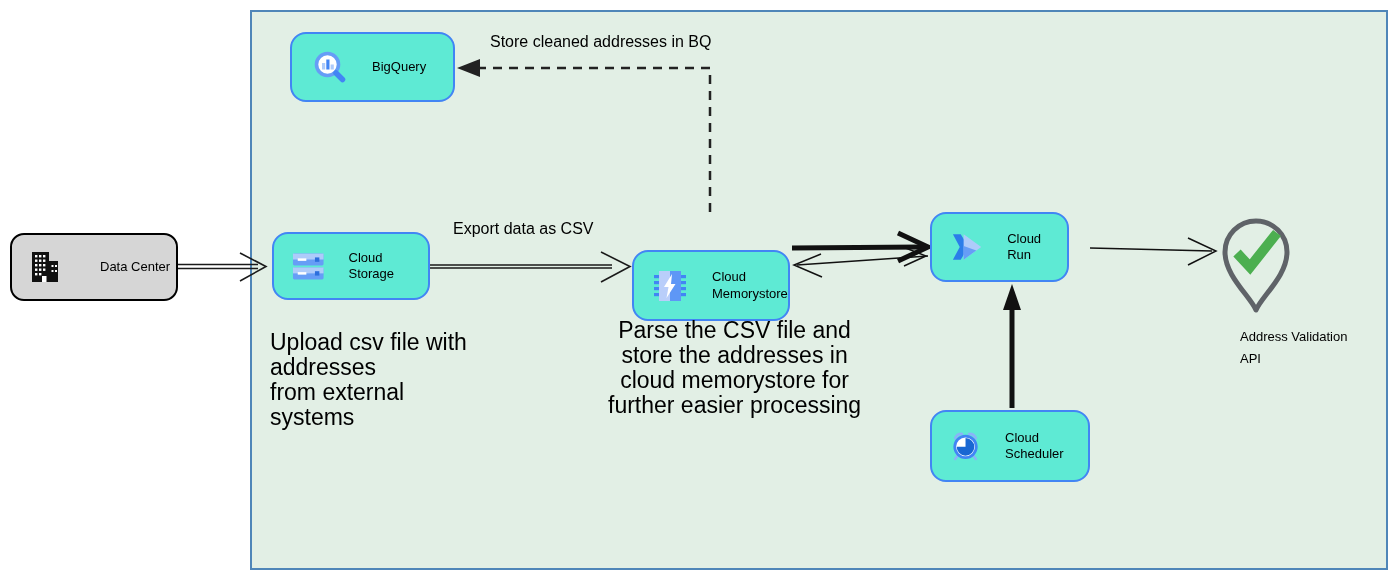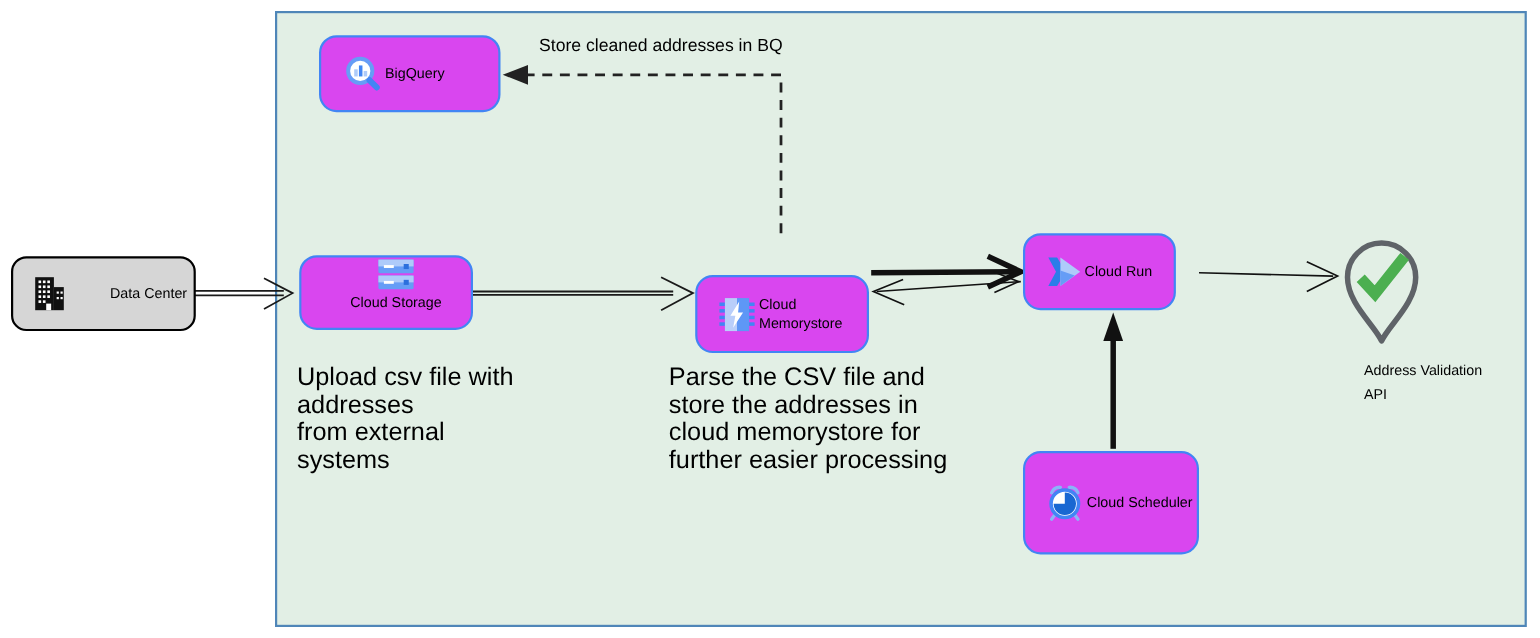--- a/index.html
+++ b/index.html
@@ -6,22 +6,22 @@
   .stage{
     position:relative;width:1400px;height:580px;overflow:hidden;
     font-family:"Liberation Sans","DejaVu Sans",sans-serif;color:#000;
   }
   .boundary{
     position:absolute;left:250px;top:10px;width:1138px;height:560px;
     background:#e2efe5;border:2px solid #4f86b8;box-sizing:border-box;z-index:1;
   }
   svg.arrows{position:absolute;left:0;top:0;z-index:2;}
   .node{
-    position:absolute;display:flex;align-items:center;gap:2px;
-    background:#d946ef;border:2px solid #4285f4;border-radius:16px;
+    position:absolute;display:flex;align-items:center;gap:24px;
+    background:#5eead4;border:2px solid #4285f4;border-radius:16px;
     box-sizing:border-box;padding-left:18px;z-index:3;
   }
   .node .label{font-size:13px;line-height:1.25;white-space:pre-line;}
   .node.external{background:#d6d6d6;border:2px solid #000000;border-radius:14px;gap:14px;}
   .note{position:absolute;z-index:3;white-space:pre-line;}
   .note.big{font-size:16px;line-height:1.25;}
   .note.med{font-size:23px;line-height:25px;}
   .note.small{font-size:13px;line-height:22px;}
   .pin{position:absolute;left:1220px;top:212px;width:72px;height:104px;z-index:3;}
 </style>
@@ -99,21 +99,21 @@
     <svg width="36" height="36" viewBox="0 0 36 36">
       <circle cx="15.5" cy="15.5" r="11" fill="#fff" stroke="#669df6" stroke-width="3.6"></circle>
       <rect x="10" y="14" width="3.2" height="6.5" fill="#aecbfa"></rect>
       <rect x="14.3" y="10.5" width="3.2" height="10" fill="#4285f4"></rect>
       <rect x="18.6" y="15.5" width="3.2" height="5" fill="#aecbfa"></rect>
       <line x1="24" y1="24" x2="30.5" y2="30.5" stroke="#4285f4" stroke-width="5.5" stroke-linecap="round"></line>
     </svg>
     <span class="label">BigQuery</span>
   </div>
 
-  <div class="node" style="left:272px;top:232px;width:158px;height:68px;flex-direction:column;">
+  <div class="node" style="left:272px;top:232px;width:158px;height:68px;">
     <svg width="34" height="31" viewBox="0 0 34 31">
       <g>
         <rect x="1" y="2" width="32" height="12.5" rx="1.5" fill="#669df6"></rect>
         <rect x="1" y="2" width="32" height="6.2" fill="#aecbfa"></rect>
         <rect x="6" y="7" width="9" height="2.6" fill="#ffffff"></rect>
         <rect x="24" y="6" width="4.6" height="4.6" fill="#2c6fdd"></rect>
       </g>
       <g>
         <rect x="1" y="16.5" width="32" height="12.5" rx="1.5" fill="#669df6"></rect>
         <rect x="1" y="16.5" width="32" height="6.2" fill="#aecbfa"></rect>
@@ -146,48 +146,49 @@
 
   <div class="node" style="left:930px;top:212px;width:139px;height:70px;">
     <svg width="34" height="30" viewBox="0 0 34 30">
       <polygon points="3,2 11,2 19,15 11,28 3,28 10,15" fill="#2b7de9"></polygon>
       <polygon points="14,2 32,15 14,28" fill="#aecbfa"></polygon>
       <polygon points="14,28 27,18.5 14,14" fill="#669df6"></polygon>
     </svg>
     <span class="label">Cloud Run</span>
   </div>
 
-  <div class="node" style="left:930px;top:410px;width:160px;height:94px;">
+  <div class="node" style="left:930px;top:410px;width:160px;height:72px;">
     <svg width="36" height="36" viewBox="0 0 36 36">
       <path d="M6 9 A8 8 0 0 1 14 4" stroke="#8ab4f8" stroke-width="3" fill="none" stroke-linecap="round"></path>
       <path d="M22 4 A8 8 0 0 1 30 9" stroke="#8ab4f8" stroke-width="3" fill="none" stroke-linecap="round"></path>
       <line x1="9" y1="29" x2="6" y2="33" stroke="#8ab4f8" stroke-width="3" stroke-linecap="round"></line>
       <line x1="27" y1="29" x2="30" y2="33" stroke="#8ab4f8" stroke-width="3" stroke-linecap="round"></line>
       <circle cx="18" cy="19" r="12.5" fill="#ffffff" stroke="#4285f4" stroke-width="3.2"></circle>
       <path d="M18 19 L18 8.8 A10.2 10.2 0 1 1 7.8 19 Z" fill="#1967d2"></path>
     </svg>
     <span class="label">Cloud Scheduler</span>
   </div>
 
   <div class="pin">
     <svg width="72" height="104" viewBox="0 0 72 104">
       <path d="M36 98 C30 84 5 64 5 40 A31 31 0 1 1 67 40 C67 64 42 84 36 98 Z" fill="none" stroke="#5f6368" stroke-width="5" stroke-linejoin="round"></path>
       <polyline points="17,41 30,55 57,21" fill="none" stroke="#4caf50" stroke-width="10"></polyline>
     </svg>
   </div>
 
   <div class="note big" style="left:490px;top:32px;">Store cleaned addresses in BQ</div>
 
+  <div class="note big" style="left:453px;top:219px;">Export data as CSV</div>
 
   <div class="note med" style="left:270px;top:330px;">Upload csv file with
 addresses
 from external
 systems</div>
 
-  <div class="note med" style="left:608px;top:330px;">Parse the CSV file and
+  <div class="note med" style="left:608px;top:318px;text-align:center;">Parse the CSV file and
 store the addresses in
 cloud  memorystore for
 further easier processing</div>
 
 
   <div class="note small" style="left:1240px;top:326px;">Address Validation
 API</div>
 
 </div>
 

